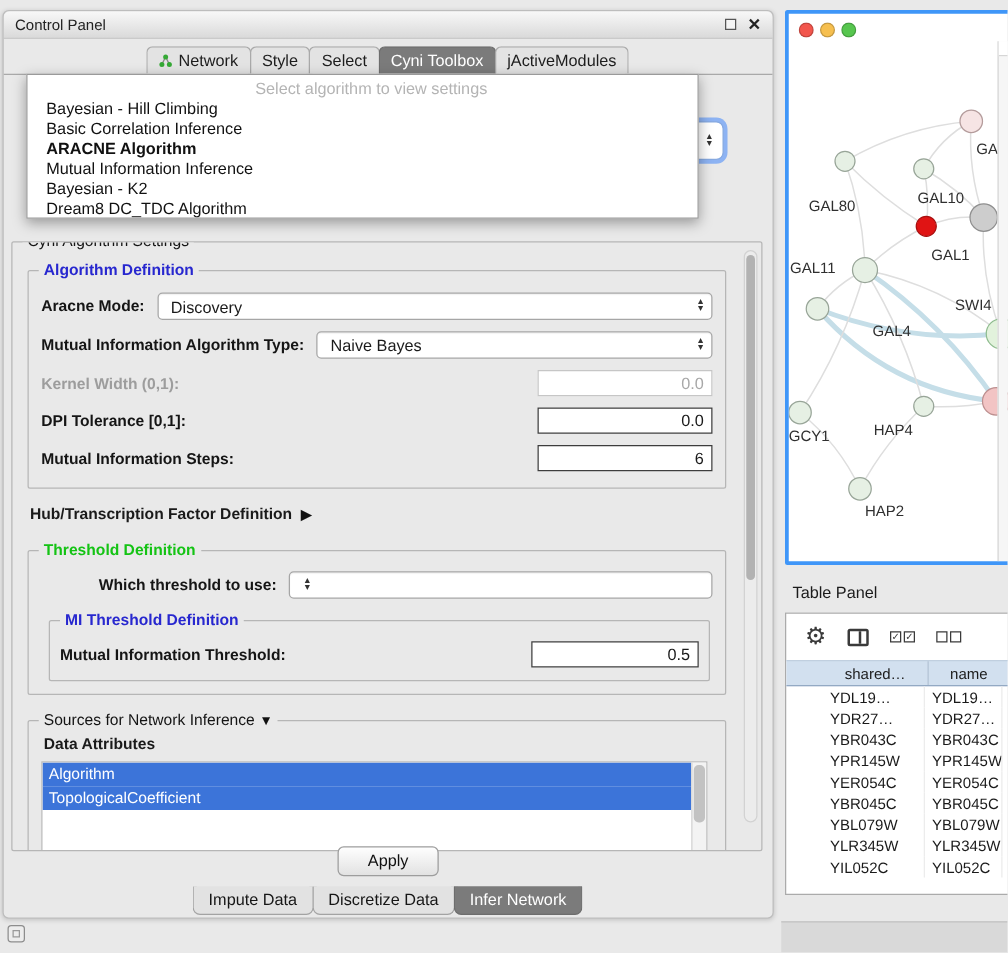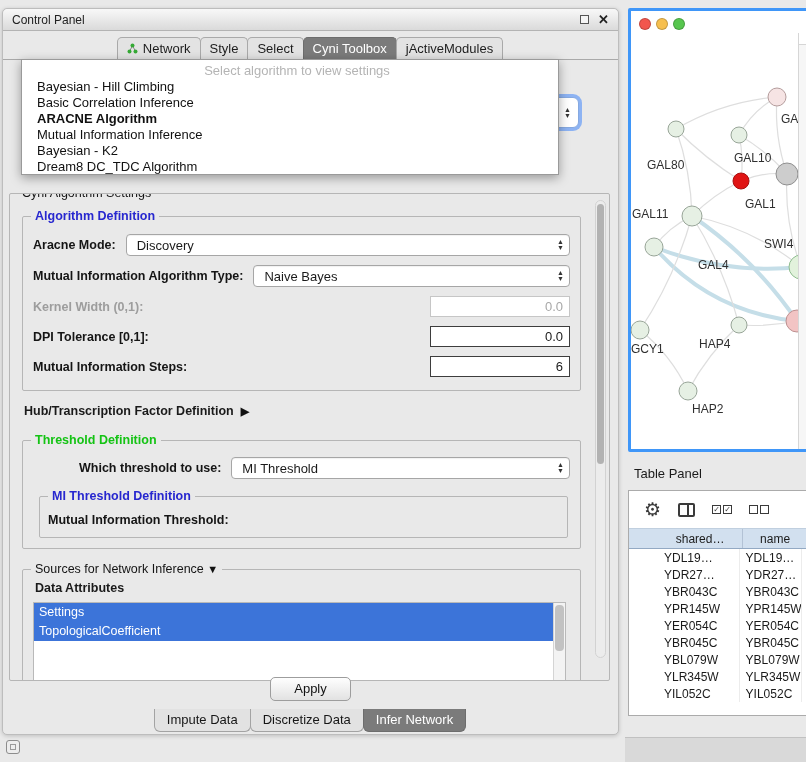--- a/index.html
+++ b/index.html
@@ -272,44 +272,46 @@
       <span>Hub/Transcription Factor Definition</span>
       <span class="tri">▶</span>
     </div>
 
     <div class="groupbox thr-group">
       <span class="gtitle green">Threshold Definition</span>
 
       <div class="frow" style="padding-left:46px; margin-top:4px;">
         <span class="flabel">Which threshold to use:</span>
         <div class="combo">
-          <span class="cval">MI Threshold</span>
           <span class="stepper">
               <span>▲</span>
               <span>▼</span>
             </span>
         </div>
       </div>
 
       <div class="groupbox mi-group">
         <span class="gtitle blue">MI Threshold Definition</span>
         <div class="frow" style="margin-top:4px;">
           <span class="flabel">Mutual Information Threshold:</span>
+          <div class="numfield" style="width:134px;">
+            <span>0.5</span>
+          </div>
         </div>
       </div>
     </div>
 
     <div class="groupbox src-group">
       <span class="gtitle plain" style="font-weight:normal;">
         <span>Sources for Network Inference</span>
         <span class="tri">▼</span>
       </span>
       <div class="attr-label">Data Attributes</div>
       <div class="attr-list">
-        <div class="attr-item">Settings</div>
+        <div class="attr-item">Algorithm</div>
           <div class="attr-item">TopologicalCoefficient</div>
           <div class="list-sb">
           <div class="list-sb-thumb"></div>
         </div>
       </div>
     </div>
   </div>
 
   <div class="apply-row">
     <button class="apply-btn">Apply</button>

